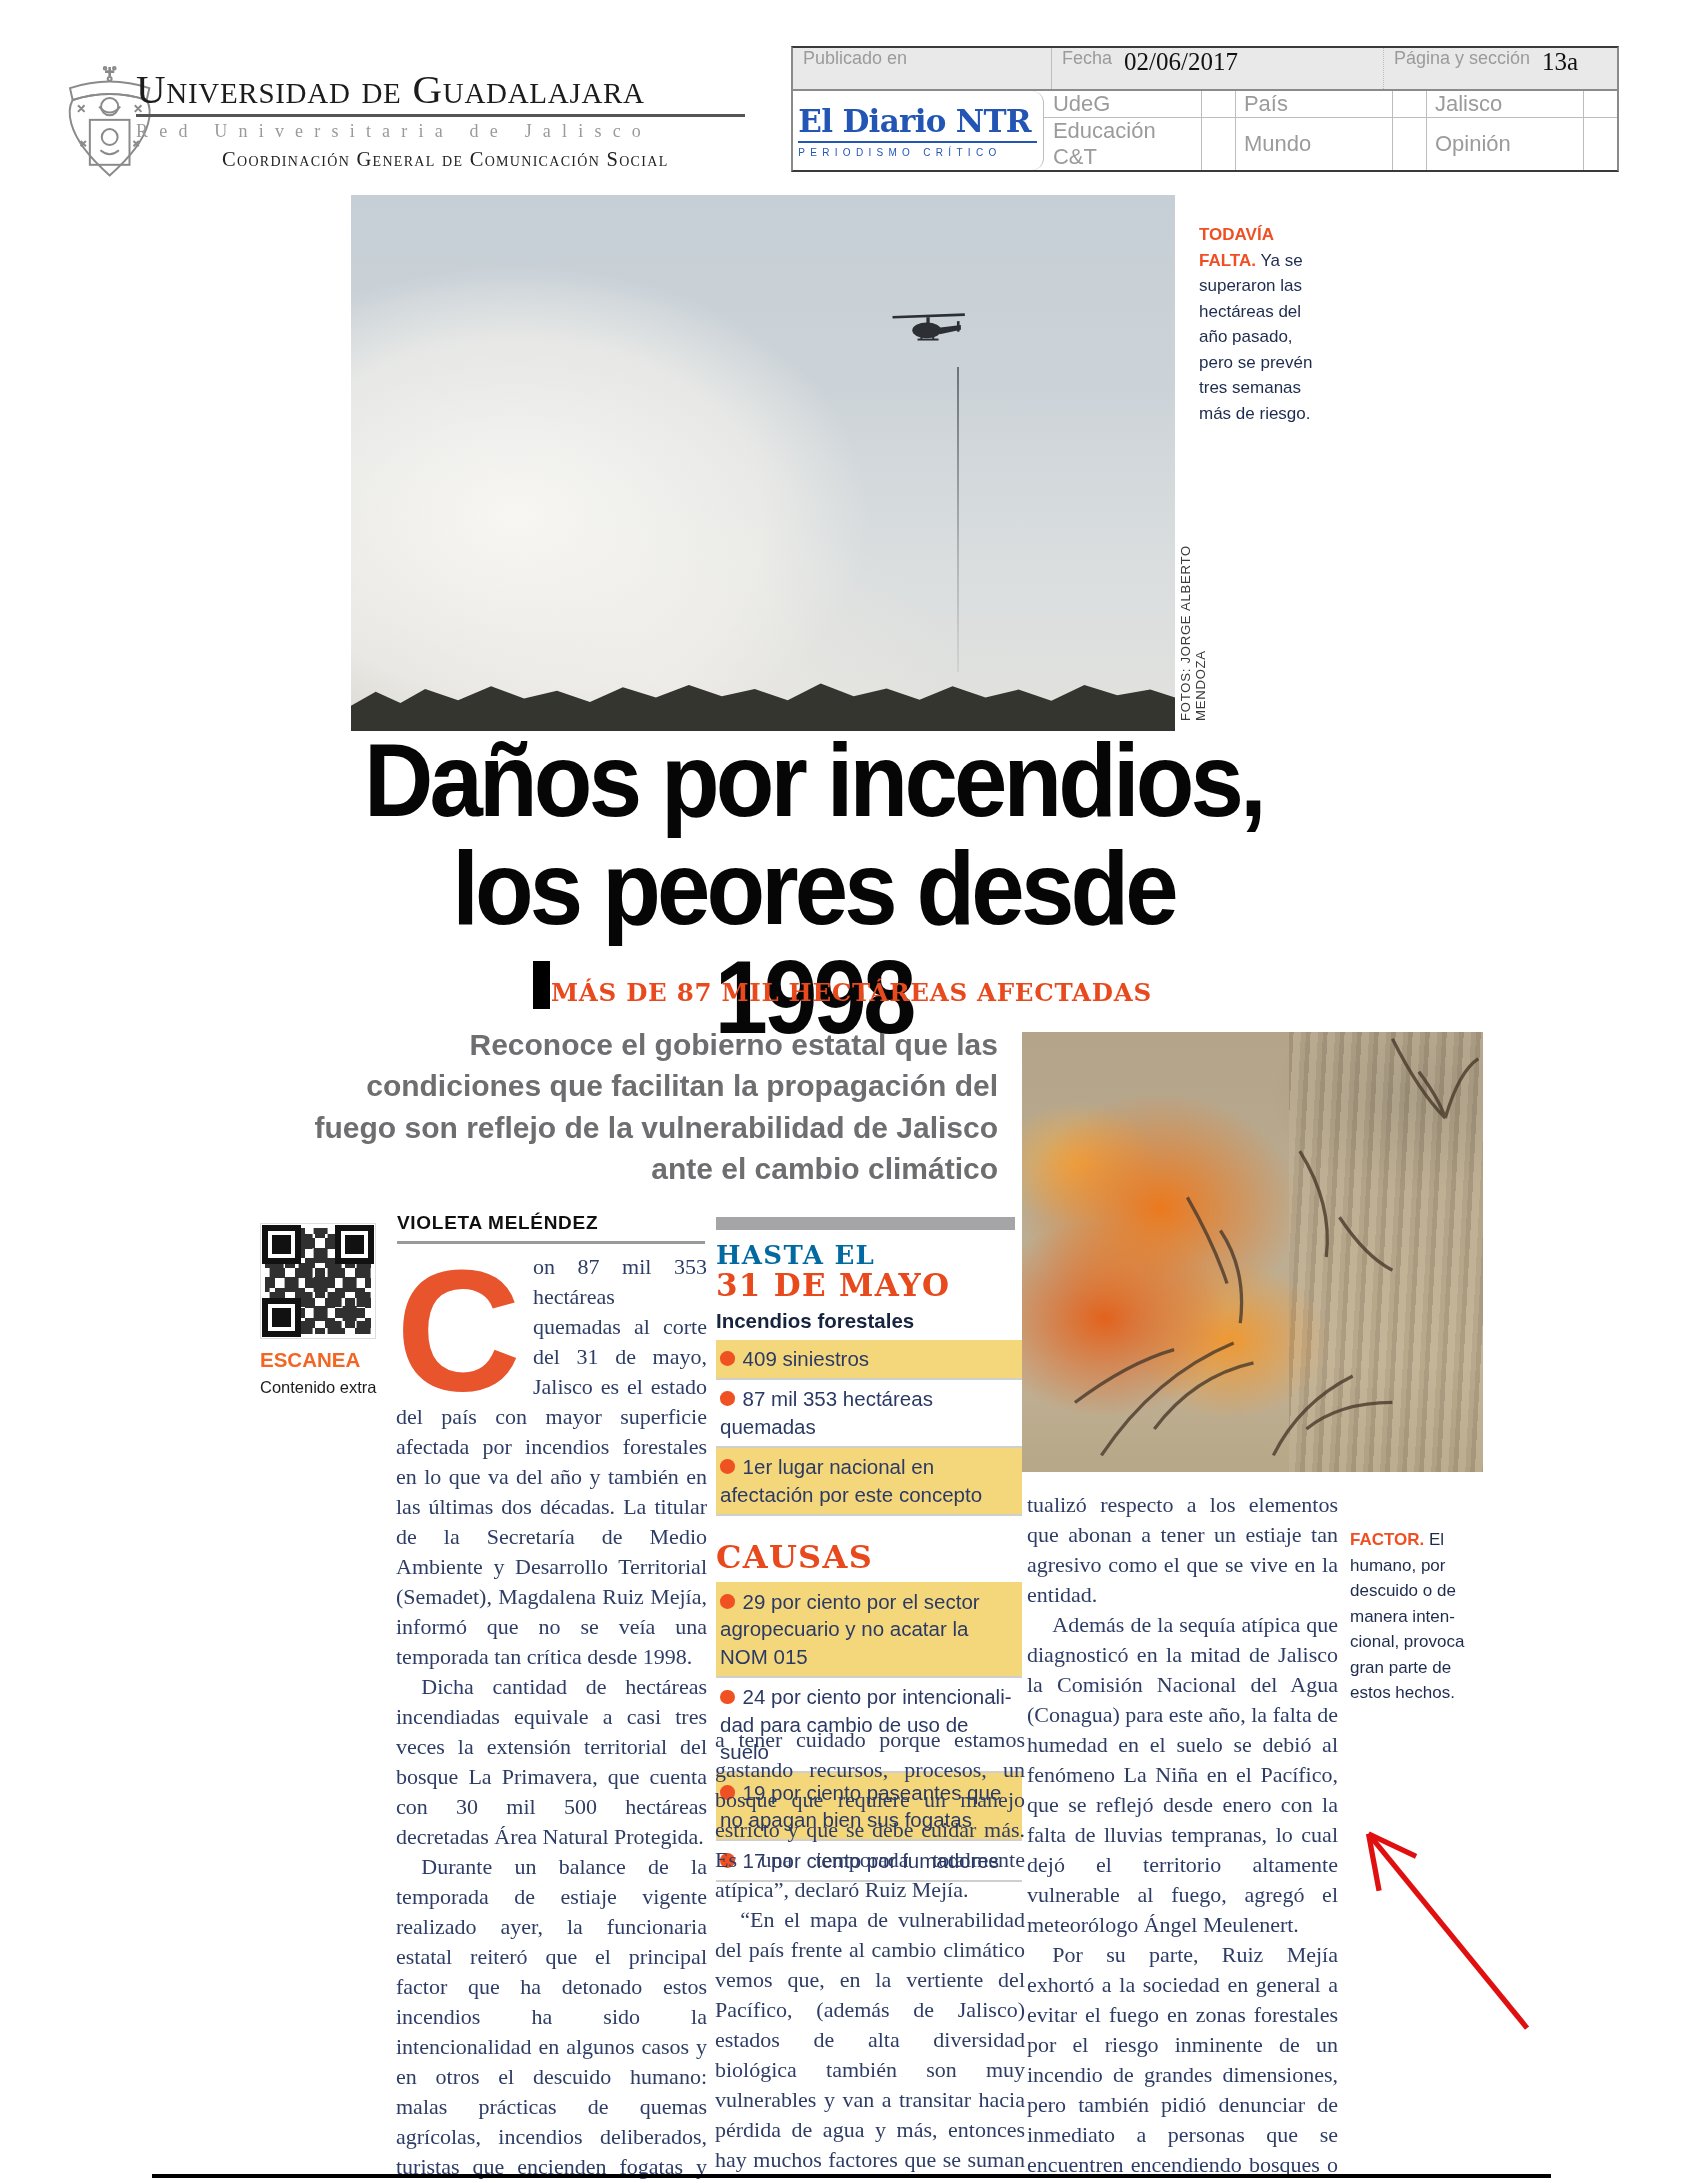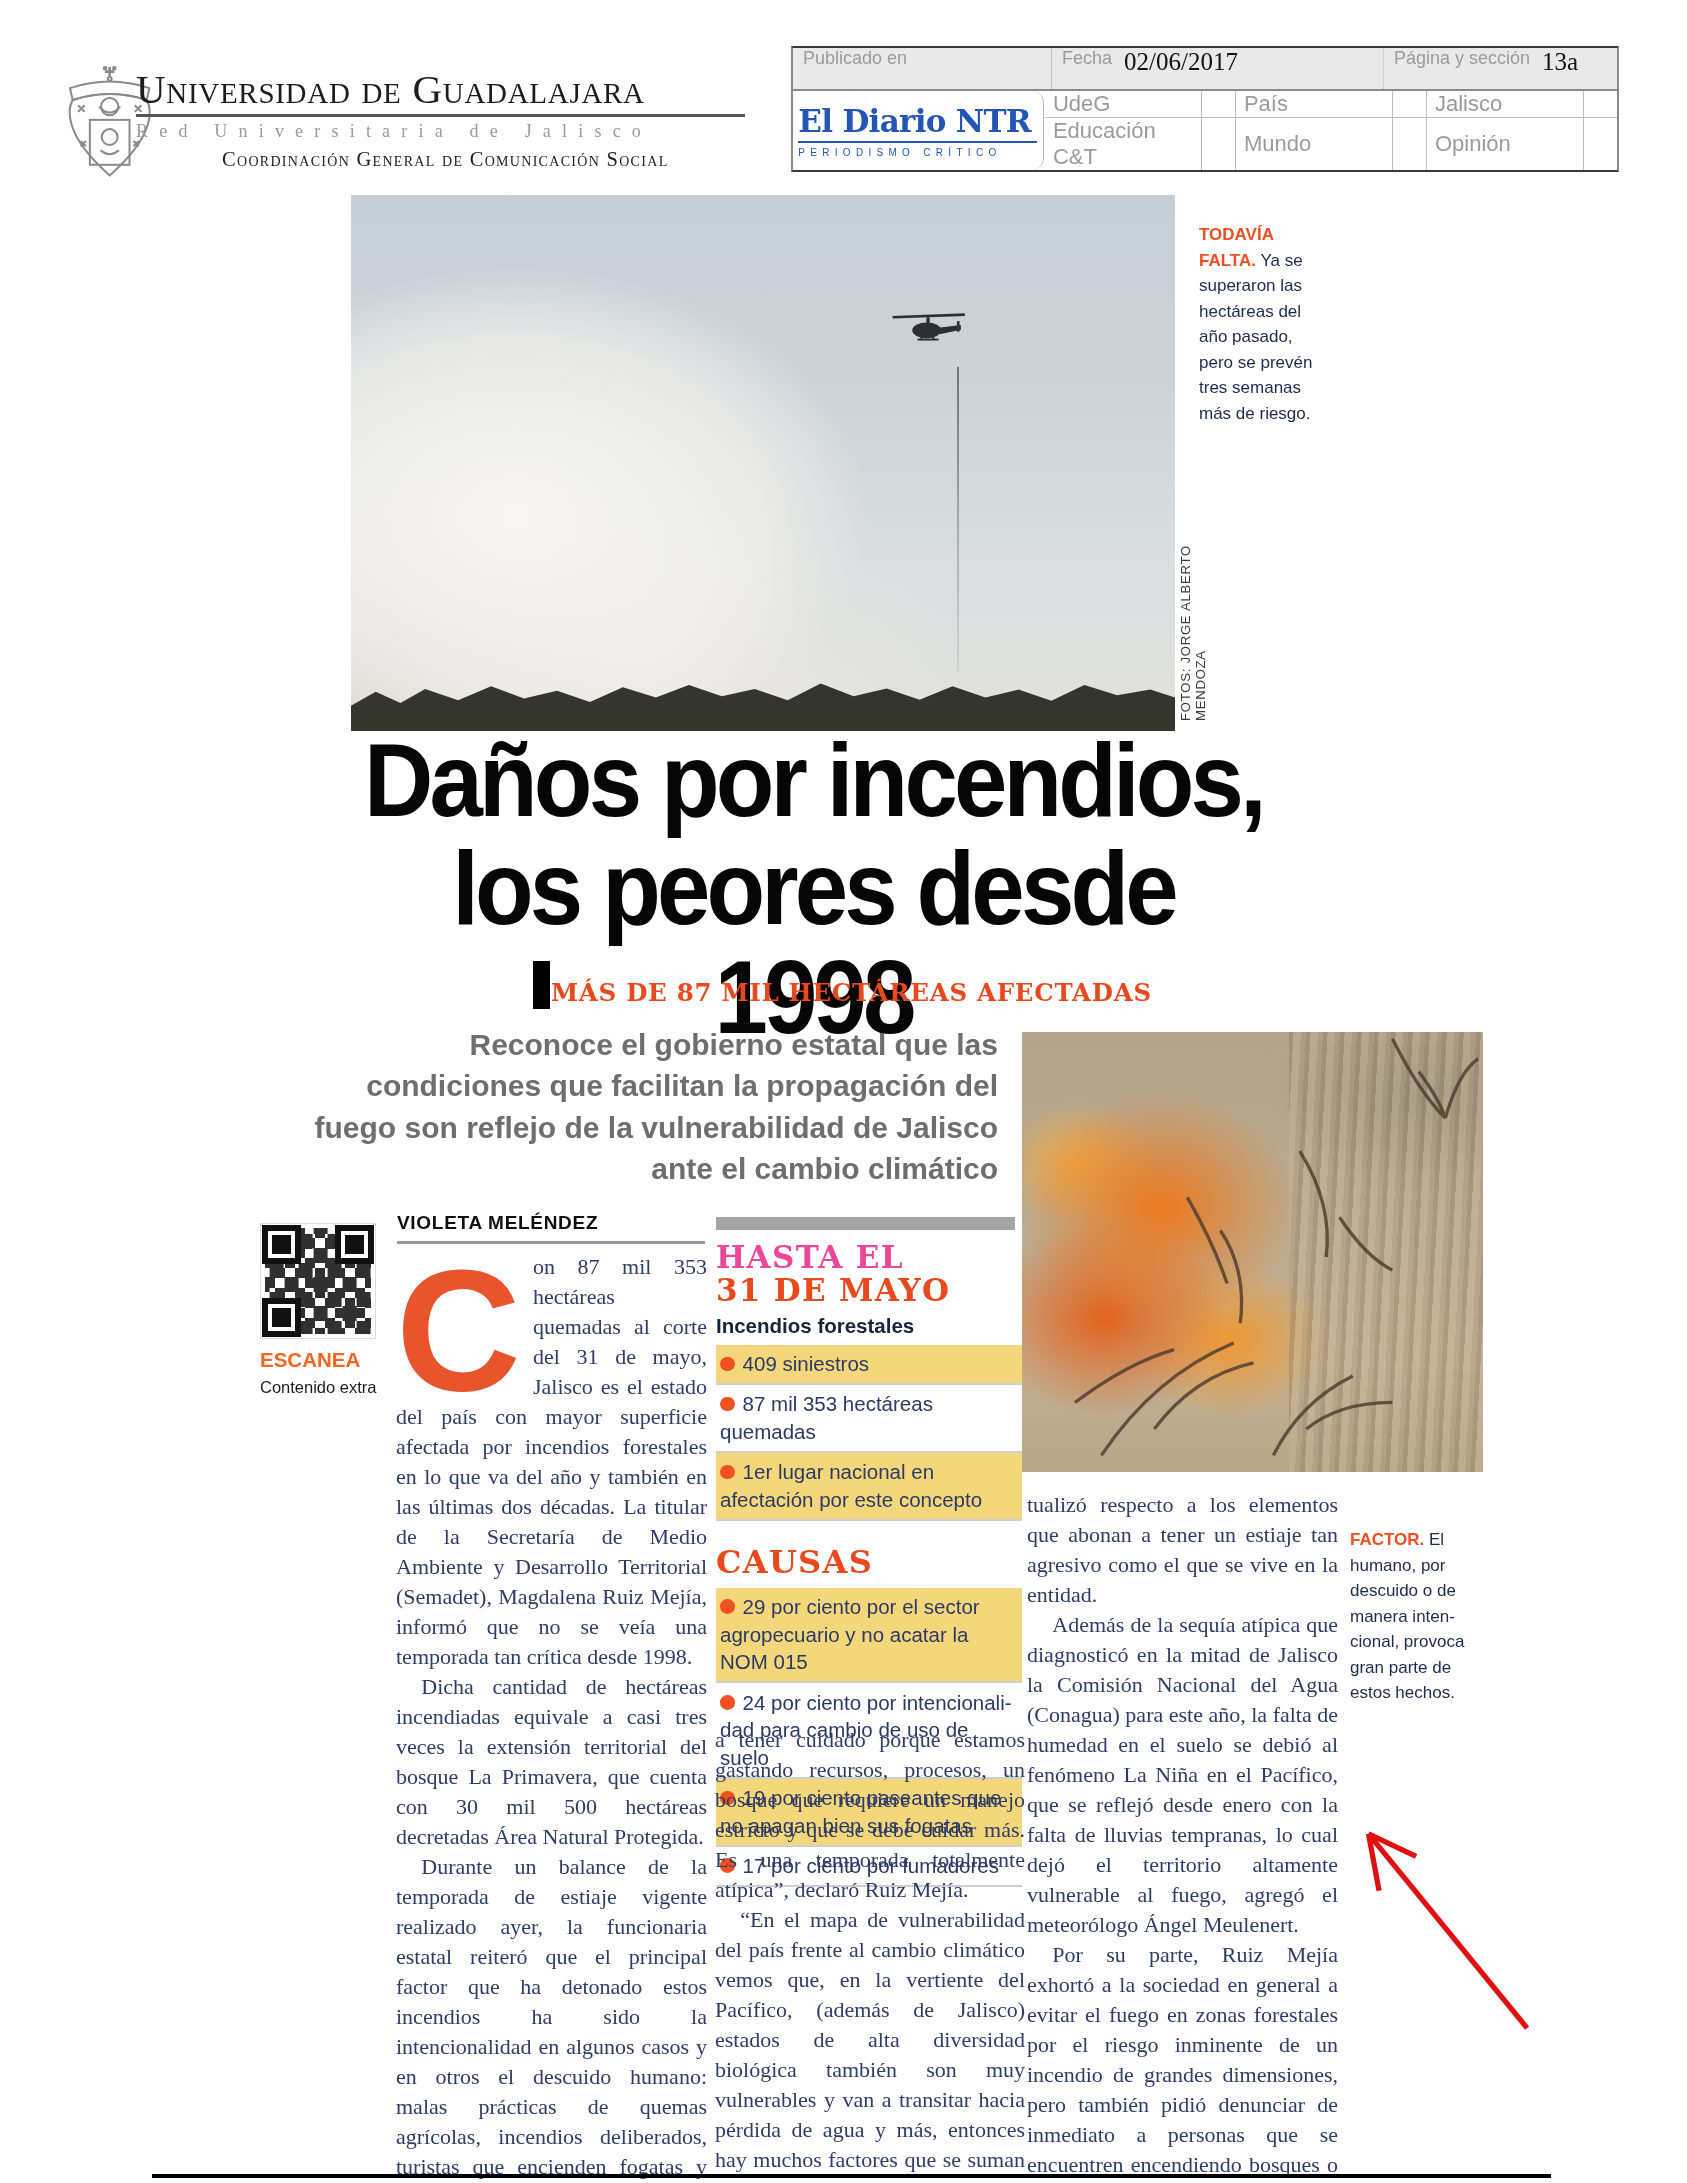--- a/index.html
+++ b/index.html
@@ -111,21 +111,21 @@
   .col1{left:396px;top:1252px;width:311px;}
   .col2{left:715px;top:1725px;width:310px;}
   .col3{left:1027px;top:1490px;width:311px;}
   .dropcap{float:left;font-size:173px;line-height:.78;font-weight:bold;color:#E8542C;
            margin:10.6px 12px 0 0;font-family:"Liberation Sans",sans-serif;}
 
   
   .info{position:absolute;left:716px;top:1217px;width:306px;}
   .info-bar{height:13.2px;background:#a5a5a7;width:299px;margin-bottom:10.6px;}
   .slab{font-family:"DejaVu Serif",serif;font-weight:bold;letter-spacing:1.3px;line-height:1.08;}
-  .info-t1{font-size:31px;color:#ec4899;}
+  .info-t1{font-size:26px;color:#0369a1;}
   .info-t2{font-size:31px;color:#E8491D;}
   .info-sub{font-weight:bold;font-size:20.5px;color:#16243E;margin:6.6px 0 6.6px 0;}
   .row{font-size:20.5px;color:#2b3a64;padding:5.3px 6.6px 5.3px 4px;line-height:1.35;
        border-bottom:2px solid #cfcfcf;}
   .row.yellow{background:#F5D77B;}
   .bullet{display:inline-block;width:14.6px;height:14.6px;border-radius:50%;background:#F05123;
           margin-right:8px;}
   .causes-title{font-size:32px;color:#E8491D;margin:24px 0 8px 0;}
 
   

